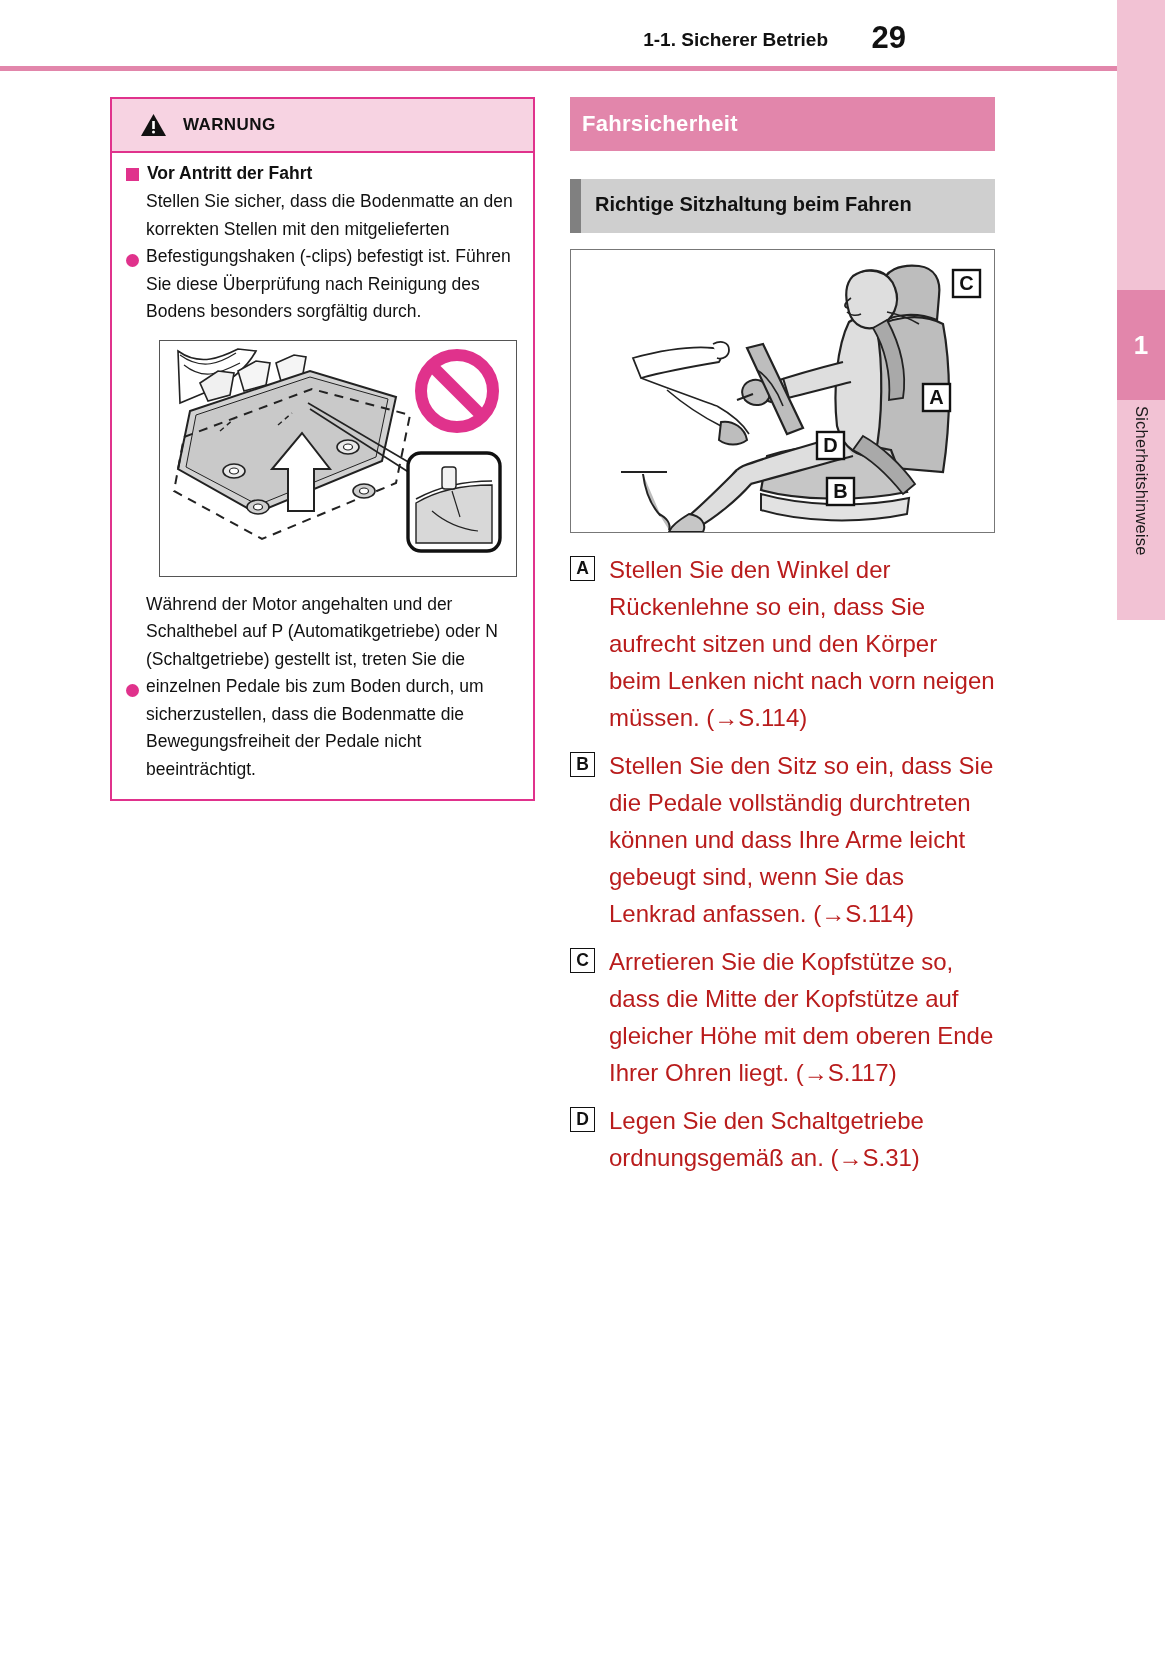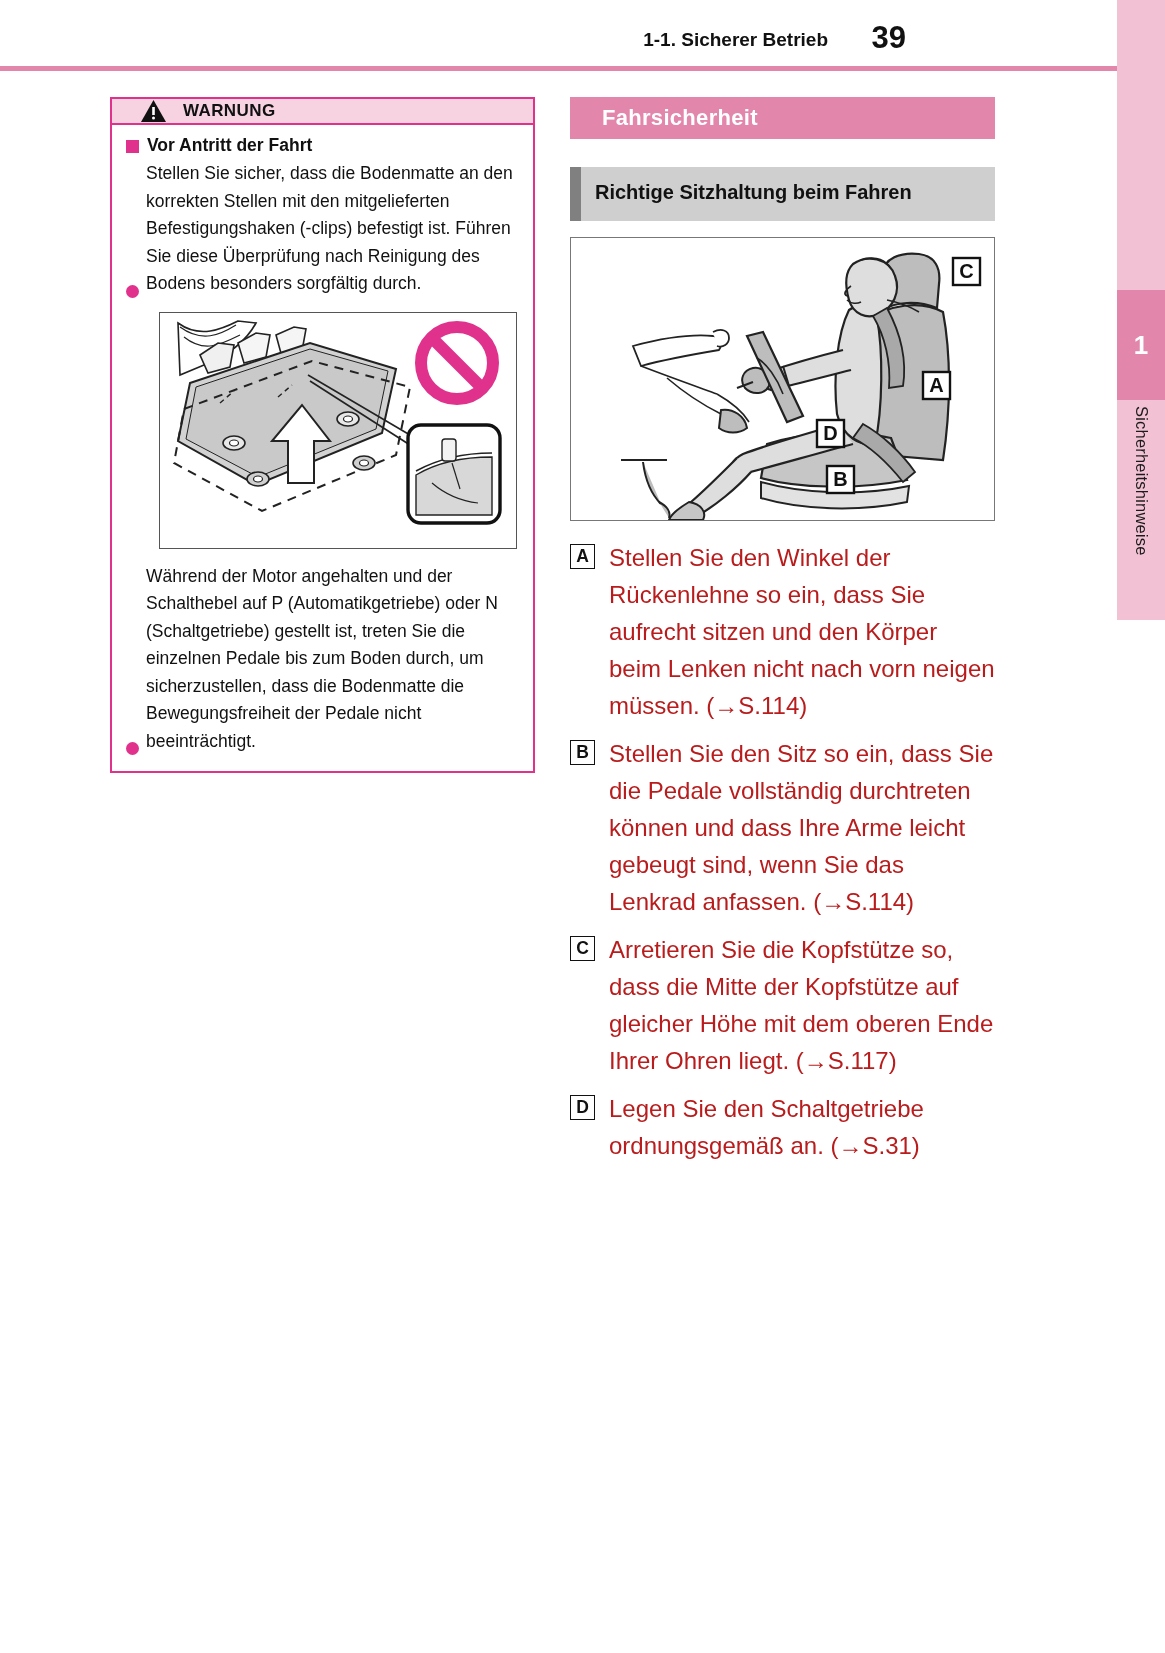--- a/index.html
+++ b/index.html
@@ -103,21 +103,21 @@
     left: 110px;
     top: 97px;
     width: 425px;
     border: 2px solid #e0328c;
     box-sizing: border-box;
     background: #ffffff;
   }
   .warning-head {
     background: #f7d3e2;
     border-bottom: 2px solid #e0328c;
-    height: 26px;
+    height: 54px;
     display: flex;
     align-items: center;
     padding-left: 28px;
     box-sizing: border-box;
   }
   .warn-tri {
     width: 27px;
     height: 24px;
     position: relative;
     margin-right: 16px;
@@ -144,21 +144,21 @@
   .sq-mark {
     width: 13px;
     height: 13px;
     background: #e0328c;
     margin-right: 8px;
     margin-top: 5px;
     flex: none;
   }
   .bullet-item {
     display: flex;
-    align-items: flex-end;
+    align-items: center;
     margin-top: 4px;
   }
   .dot-mark {
     width: 13px;
     height: 13px;
     border-radius: 50%;
     background: #e0328c;
     margin-right: 7px;
     margin-top: 7px;
     flex: none;
@@ -183,24 +183,24 @@
 
   
   .rcol {
     position: absolute;
     left: 570px;
     top: 97px;
     width: 425px;
   }
   .pink-head {
     background: #e286ab;
-    height: 42px;
+    height: 54px;
     display: flex;
     align-items: center;
-    padding-left: 32px;
+    padding-left: 12px;
     box-sizing: border-box;
   }
   .pink-head-text {
     color: #ffffff;
     font-size: 22px;
     font-weight: bold;
     letter-spacing: 0.3px;
   }
   .intro-box {
     margin-top: 23px;
@@ -273,21 +273,21 @@
 
   <div class="side-tab">
     <div class="side-tab-num">1</div>
     <div class="side-tab-label">
       <span>Sicherheitshinweise</span>
     </div>
   </div>
 
   <div class="header">
     <div class="header-title">1-1. Sicherer Betrieb</div>
-    <div class="header-pageno">39</div>
+    <div class="header-pageno">29</div>
     <div class="header-rule"></div>
   </div>
 
   <div class="warning-box">
     <div class="warning-head">
       <div class="warn-tri">
         <svg width="27" height="24" viewBox="0 0 27 24">
           <polygon points="13.5,1 26,23 1,23" fill="#111111"></polygon>
           <rect x="12.2" y="8" width="2.6" height="8" fill="#ffffff"></rect>
           <circle cx="13.5" cy="19" r="1.5" fill="#ffffff"></circle>

